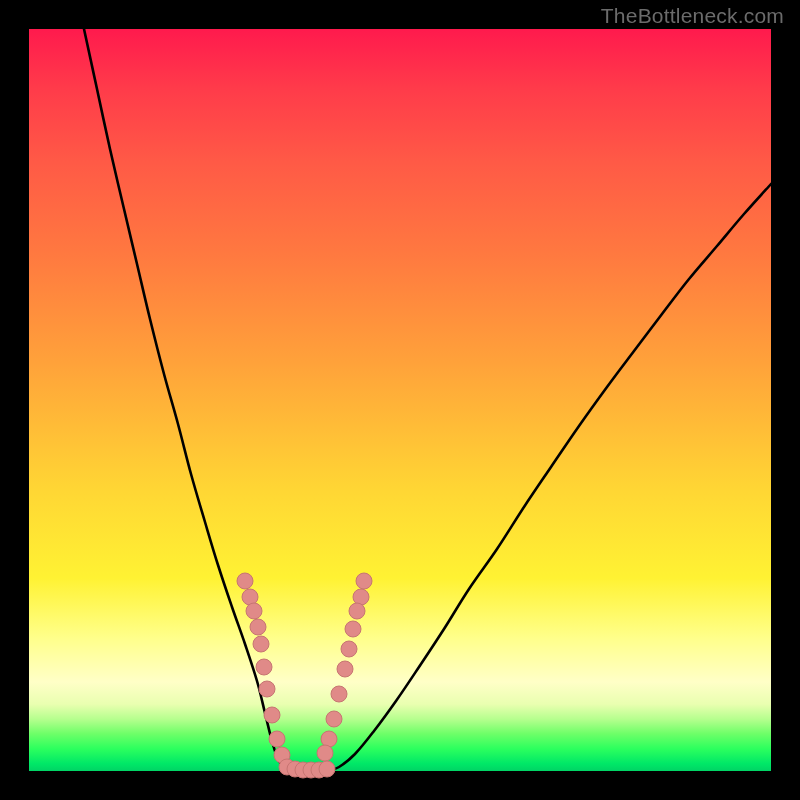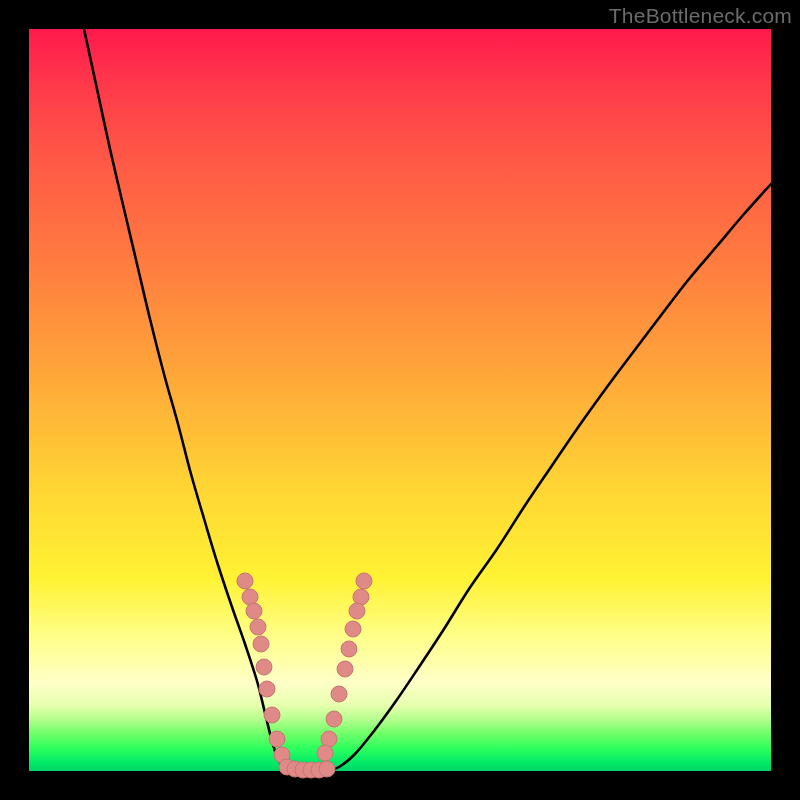--- a/index.html
+++ b/index.html
@@ -47,21 +47,21 @@
     position: absolute;
     left: 0;
     top: 0;
     width: 742px;
     height: 742px;
     overflow: visible;
   }
   .watermark {
     position: absolute;
     top: 4px;
-    right: 8px;
+    right: 16px;
     color: #6b6b6b;
     font-size: 21px;
     font-weight: 400;
     letter-spacing: 0.2px;
   }
 </style>
 </head>
 <body>
 
 <div class="frame">

